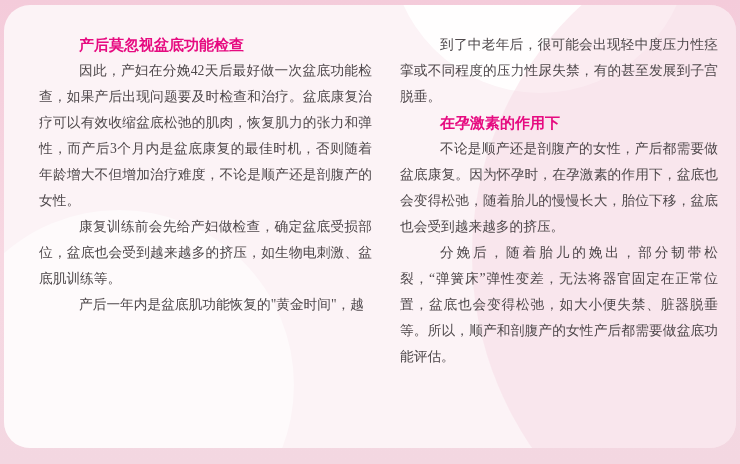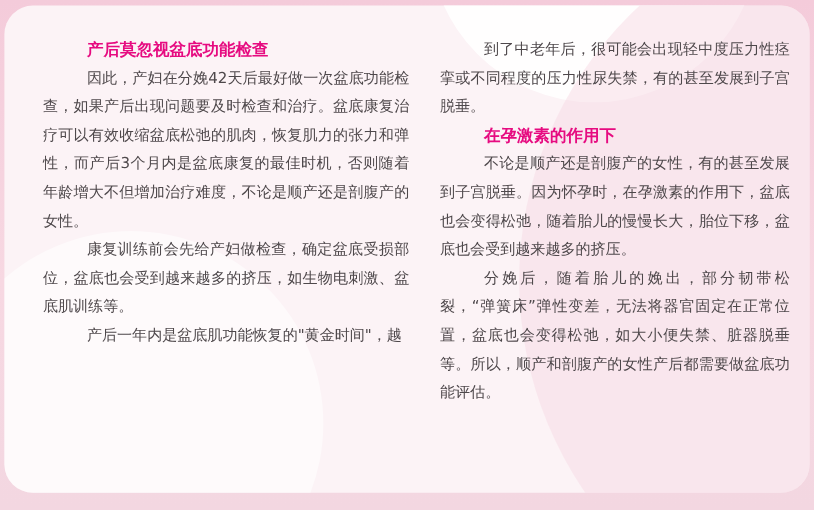--- a/index.html
+++ b/index.html
@@ -25,21 +25,21 @@
     position: absolute;
     top: 27px;
     font-size: 13.7px;
     line-height: 26px;
     color: #4e484b;
     text-align: justify;
     text-justify: inter-ideograph;
   }
   .col-left  { left: 35px;  width: 333px; }
   .col-right { left: 396px; width: 318px; }
-  .col p { margin: 0; padding: 0; }
+  .col p { margin: 0; padding: 0; font-family: Liberation Serif, serif; }
   .col p.indent { text-indent: 40px; }
   .col p.heading {
     margin-left: 40px;
     color: #e60b80;
     font-weight: bold;
     font-size: 15px;
     text-align: left;
   }
 </style>
 </head>
@@ -51,16 +51,16 @@
   <div class="circle c3"></div>
   <div class="col col-left">
       <p class="heading">产后莫忽视盆底功能检查</p>
       <p class="indent">因此，产妇在分娩42天后最好做一次盆底功能检查，如果产后出现问题要及时检查和治疗。盆底康复治疗可以有效收缩盆底松弛的肌肉，恢复肌力的张力和弹性，而产后3个月内是盆底康复的最佳时机，否则随着年龄增大不但增加治疗难度，不论是顺产还是剖腹产的女性。</p>
       <p class="indent">康复训练前会先给产妇做检查，确定盆底受损部位，盆底也会受到越来越多的挤压，如生物电刺激、盆底肌训练等。</p>
       <p class="indent">产后一年内是盆底肌功能恢复的"黄金时间"，越</p>
     </div>
   <div class="col col-right">
       <p class="indent">到了中老年后，很可能会出现轻中度压力性痉挛或不同程度的压力性尿失禁，有的甚至发展到子宫脱垂。</p>
       <p class="heading">在孕激素的作用下</p>
-      <p class="indent">不论是顺产还是剖腹产的女性，有的甚至发展到子宫脱垂。因为怀孕时，在孕激素的作用下，盆底也会变得松弛，随着胎儿的慢慢长大，胎位下移，盆底也会受到越来越多的挤压。</p>
+      <p class="indent">不论是顺产还是剖腹产的女性，产后都需要做盆底康复。因为怀孕时，在孕激素的作用下，盆底也会变得松弛，随着胎儿的慢慢长大，胎位下移，盆底也会受到越来越多的挤压。</p>
       <p class="indent">分娩后，随着胎儿的娩出，部分韧带松裂，“弹簧床”弹性变差，无法将器官固定在正常位置，盆底也会变得松弛，如大小便失禁、脏器脱垂等。所以，顺产和剖腹产的女性产后都需要做盆底功能评估。</p>
     </div>
 </div>
 
 </body></html>

